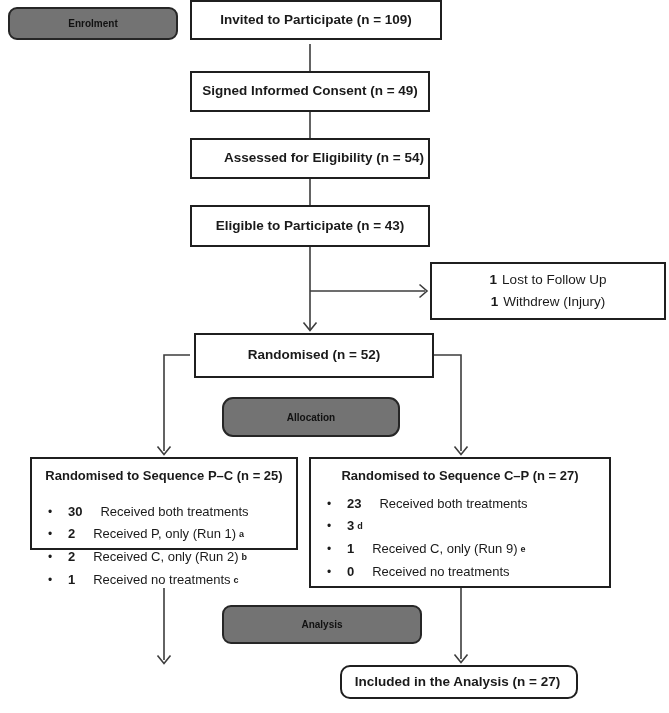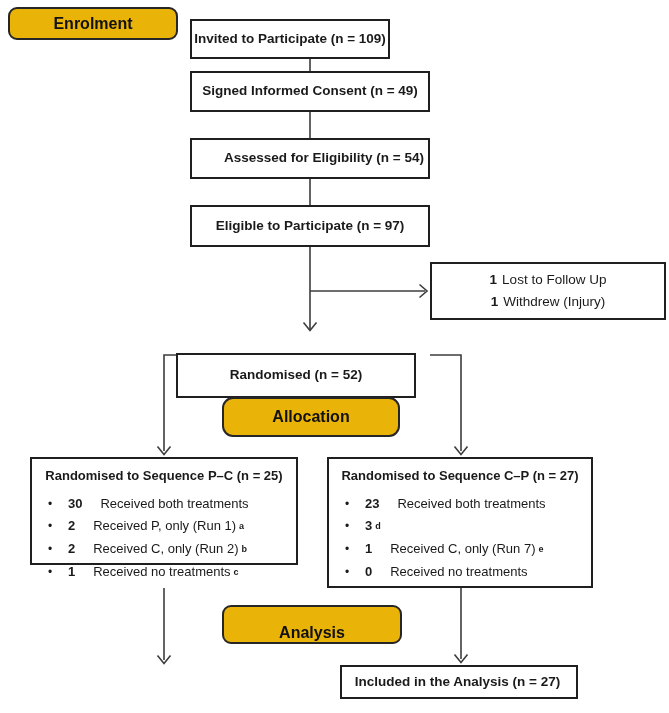--- a/index.html
+++ b/index.html
@@ -7,38 +7,38 @@
     position:relative;width:669px;height:713px;background:#ffffff;
     font-family:"Liberation Sans",sans-serif;color:#1a1a1a;overflow:hidden;
   }
   .connectors{position:absolute;left:0;top:0;z-index:1;pointer-events:none;}
   .box{
     position:absolute;box-sizing:border-box;background:#ffffff;
     border:2px solid #1f1f1f;display:flex;align-items:center;justify-content:center;
     text-align:center;font-weight:bold;font-size:13.5px;z-index:2;line-height:1.25;
   }
   .pill{
-    position:absolute;box-sizing:border-box;background:#eab308;
+    position:absolute;box-sizing:border-box;background:#737373;
     border:2px solid #262626;border-radius:9px;display:flex;align-items:center;
-    justify-content:center;font-weight:bold;font-size:16px;z-index:2;color:#111;
+    justify-content:center;font-weight:bold;font-size:10px;z-index:2;color:#111;
   }
   
   #pill-enrolment{left:8px;top:7px;width:170px;height:33px;}
-  #box-invited{left:190px;top:19px;width:200px;height:40px;}
+  #box-invited{left:190px;top:0;width:252px;height:40px;}
   #box-signed{left:190px;top:71px;width:240px;height:41px;}
   #box-assessed{left:190px;top:138px;width:240px;height:41px;padding-left:28px;}
   #box-eligible{left:190px;top:205px;width:240px;height:42px;}
   #box-exclusions{left:430px;top:262px;width:236px;height:58px;flex-direction:column;justify-content:center;gap:1px;}
-  #box-randomised{left:176px;top:333px;width:240px;height:45px;margin-top:20px;}
+  #box-randomised{left:194px;top:333px;width:240px;height:45px;}
   #pill-allocation{left:222px;top:397px;width:178px;height:40px;border-radius:11px;}
-  #box-alloc-left{left:30px;top:457px;width:268px;height:108px;}
-  #box-alloc-right{left:327px;top:457px;width:266px;height:131px;}
-  #pill-analysis{left:222px;top:605px;width:180px;height:39px;align-items:flex-end;}
+  #box-alloc-left{left:30px;top:457px;width:268px;height:93px;gap:8px;}
+  #box-alloc-right{left:309px;top:457px;width:302px;height:131px;}
+  #pill-analysis{left:222px;top:605px;width:200px;height:39px;}
   #box-analysis-left{left:42px;top:666px;width:240px;height:45px;}
-  #box-analysis-right{left:340px;top:665px;width:238px;height:34px;}
+  #box-analysis-right{left:340px;top:665px;width:238px;height:34px;border-radius:10px;}
 
   .arm{
     flex-direction:column;align-items:stretch;justify-content:flex-start;
     padding:9px 8px 6px 8px;font-weight:normal;text-align:left;font-size:13px;
   }
   .arm-title{text-align:center;font-weight:bold;font-size:13px;margin-bottom:9px;}
   .bullets{list-style:none;margin:0;padding:0 0 0 8px;}
   .bullets li{display:flex;align-items:baseline;line-height:21px;font-size:13px;}
   .marker{width:20px;flex:0 0 20px;font-size:12px;color:#1a1a1a;}
   .b-num{font-weight:bold;}
@@ -80,21 +80,21 @@
 
   <div class="box" id="box-signed">
     <span>Signed Informed Consent (n = 49)</span>
   </div>
 
   <div class="box" id="box-assessed">
     <span>Assessed for Eligibility (n = 54)</span>
   </div>
 
   <div class="box" id="box-eligible">
-    <span>Eligible to Participate (n = 97)</span>
+    <span>Eligible to Participate (n = 43)</span>
   </div>
 
   <div class="box" id="box-exclusions">
     <div class="excl-row">
       <span class="b-num">1</span>
       <span>Lost to Follow Up</span>
     </div>
     <div class="excl-row">
       <span class="b-num">1</span>
       <span>Withdrew (Injury)</span>
@@ -149,21 +149,21 @@
         <sup class="fn"></sup>
       </li>
       <li>
         <span class="marker">•</span>
         <span class="b-num">3</span>
         <sup class="fn">d</sup>
       </li>
       <li>
         <span class="marker">•</span>
         <span class="b-num">1</span>
-        <span class="b-text">Received C, only (Run 7)</span>
+        <span class="b-text">Received C, only (Run 9)</span>
         <sup class="fn">e</sup>
       </li>
       <li>
         <span class="marker">•</span>
         <span class="b-num">0</span>
         <span class="b-text">Received no treatments</span>
         <sup class="fn"></sup>
       </li>
     </ul>
   </div>

